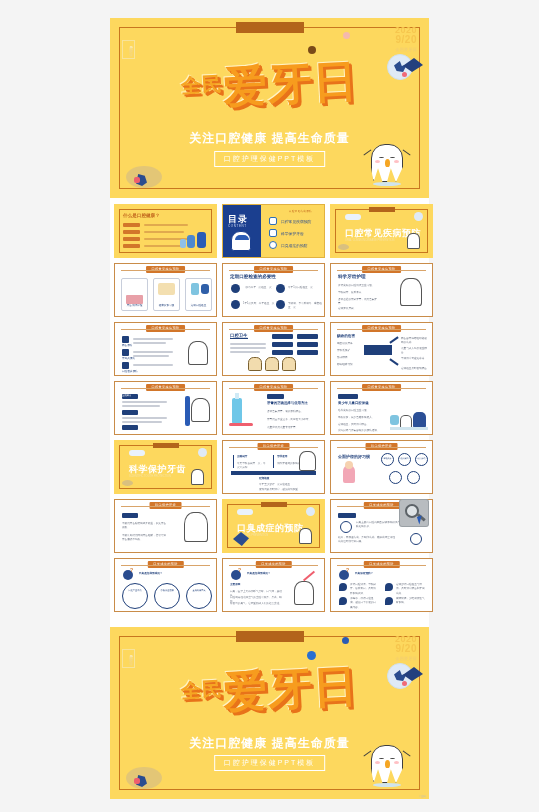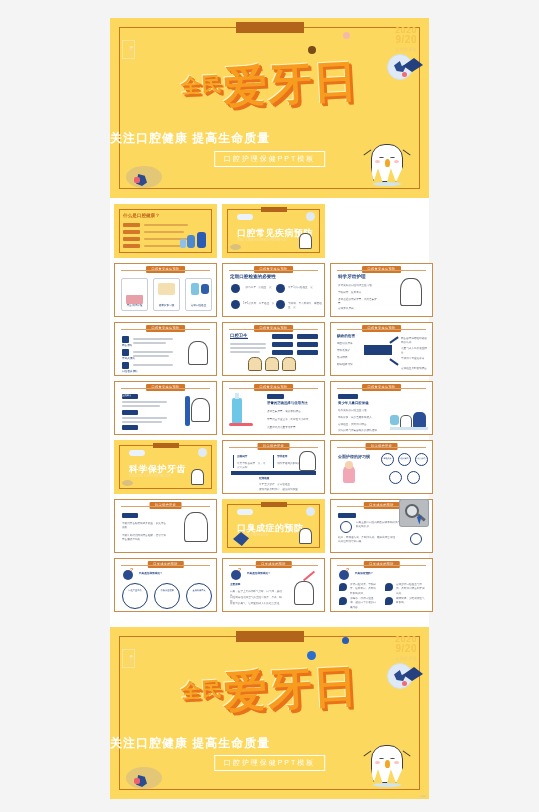--- a/index.html
+++ b/index.html
@@ -78,21 +78,21 @@
       -1px -1px 0 #fff3c4, 0 0 2px #fdebb0;
     transform: rotate(-3deg);
     font-family: "DejaVu Sans", sans-serif;
   }
   .hero-title .small {
     font-size: 20px; vertical-align: 12px;
     color: #f6a623;
   }
   .hero-sub {
     position: absolute; left: 0; right: 0; top: 112px;
-    text-align: left;
+    text-align: center;
     font-size: 12px; color: #ffffff; letter-spacing: 1px;
     font-weight: bold;
   }
   .hero-badge {
     position: absolute; left: 50%; top: 133px;
     transform: translateX(-50%);
     border: 1px solid #ffffff;
     padding: 2px 9px;
     font-size: 7px; color: #ffffff; letter-spacing: 2px;
     white-space: nowrap;
@@ -304,20 +304,33 @@
           <div class="chip orange" style="left:8px;top:39px;width:17px;height:4px;"></div>
           <div class="body-line" style="left:29px;top:19px;width:44px;background:#e0a94e;"></div>
           <div class="body-line" style="left:29px;top:26px;width:40px;background:#e0a94e;"></div>
           <div class="body-line" style="left:29px;top:33px;width:44px;background:#e0a94e;"></div>
           <div class="body-line" style="left:29px;top:40px;width:38px;background:#e0a94e;"></div>
           <div style="position:absolute;right:10px;bottom:9px;width:9px;height:16px;background:#2a5bb5;border-radius:3px;"></div>
           <div style="position:absolute;right:21px;bottom:9px;width:8px;height:13px;background:#4c88cf;border-radius:3px;"></div>
           <div style="position:absolute;right:30px;bottom:9px;width:6px;height:9px;background:#8fc0e8;border-radius:2px;"></div>
         </div>
 
+        <div class="thumb navy-left">
+          <div class="toc-left"></div>
+          <div class="toc-title">目录</div>
+          <div class="toc-en">CONTENT</div>
+          <div class="toc-tooth"></div>
+          <div class="tab" style="left:auto;right:6px;top:3px;transform:none;background:none;color:#c0641c;font-size:2.6px;">口腔常见疾病预防</div>
+          <div class="toc-ico" style="left:46px;top:12px;"></div>
+          <div class="toc-item" style="left:58px;top:14px;">口腔常见疾病预防</div>
+          <div class="toc-ico" style="left:46px;top:24px;"></div>
+          <div class="toc-item" style="left:58px;top:26px;">科学保护牙齿</div>
+          <div class="toc-ico" style="left:46px;top:36px;border-radius:50%;"></div>
+          <div class="toc-item" style="left:58px;top:38px;">口臭成症的预防</div>
+        </div>
 
         <div class="thumb yellow">
           <div class="yframe"></div>
           <div class="sec-bar"></div>
 
           <div class="sec-pill"></div>
           <div class="sec-title">口腔常见疾病预防</div>
           <div class="sec-sub">ORAL COMMON DISEASE PREVENTION</div>
           <div class="toothmini" style="right:12px;bottom:8px;width:13px;height:16px;"></div>
           <div style="position:absolute;right:9px;top:7px;width:9px;height:9px;border-radius:50%;background:#dfeaf6;"></div>

